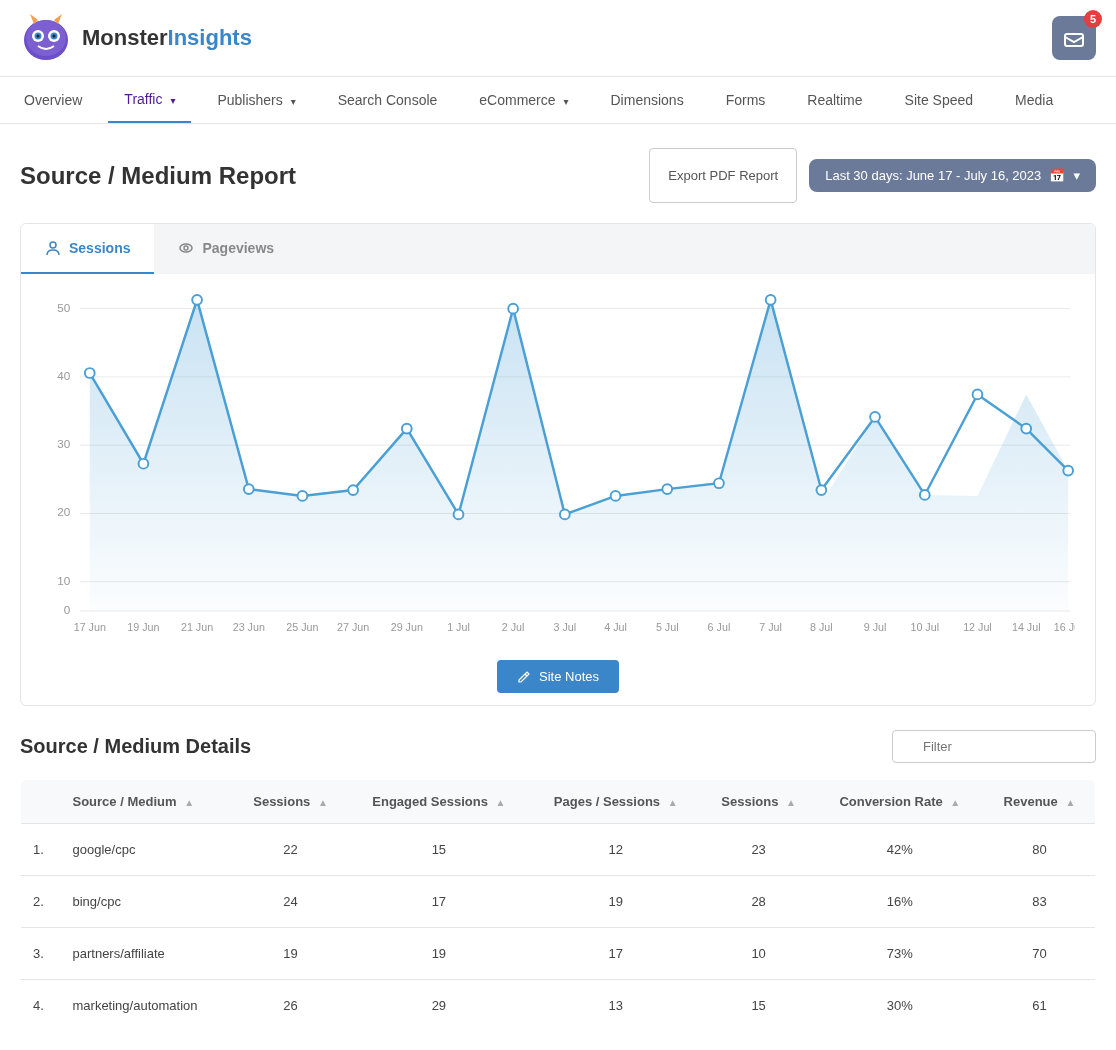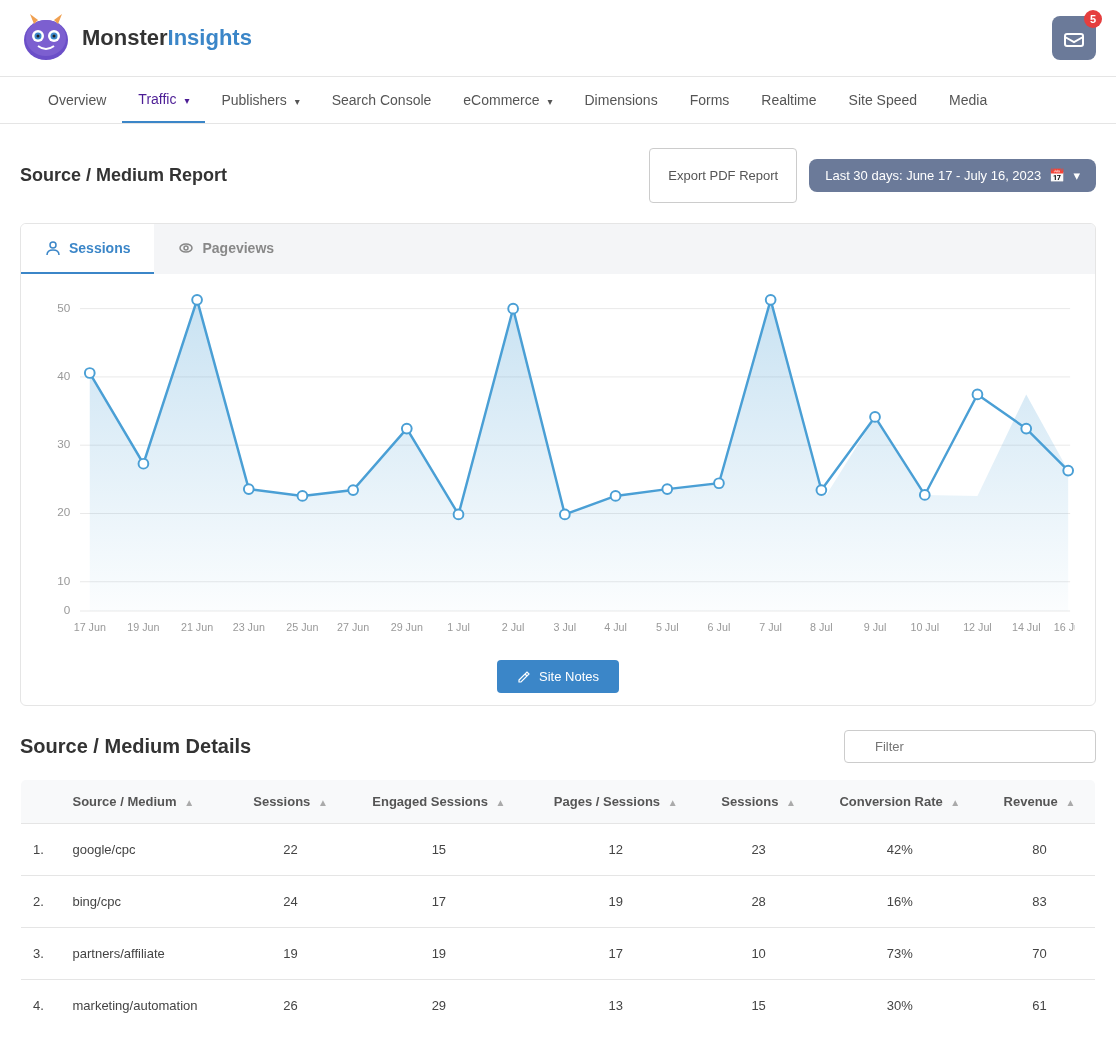--- a/index.html
+++ b/index.html
@@ -9,31 +9,31 @@
     .header { display: flex; align-items: center; justify-content: space-between; padding: 12px 20px; border-bottom: 1px solid #e5e5e5; }
     .logo-area { display: flex; align-items: center; gap: 10px; }
     .logo-text { font-size: 22px; font-weight: 700; }
     .logo-monster { color: #333; }
     .logo-insights { color: #3b86c8; }
     .header-right { position: relative; }
     .notification-btn { background: #6b7a99; border: none; border-radius: 8px; width: 44px; height: 44px; display: flex; align-items: center; justify-content: center; cursor: pointer; }
     .notification-badge { position: absolute; top: -6px; right: -6px; background: #e53e3e; color: #fff; border-radius: 50%; width: 18px; height: 18px; font-size: 11px; font-weight: 700; display: flex; align-items: center; justify-content: center; }
 
     
-    .nav { display: flex; align-items: center; gap: 0; padding: 0 32px; border-bottom: 1px solid #e5e5e5; }
+    .nav { display: flex; align-items: center; gap: 10px; padding: 0 8px; border-bottom: 1px solid #e5e5e5; }
     .nav-item { padding: 14px 16px; cursor: pointer; font-size: 14px; color: #555; text-decoration: none; position: relative; white-space: nowrap; }
     .nav-item.active { color: #4c1d95; border-bottom: 2px solid #3b86c8; }
     .nav-item .arrow { font-size: 10px; margin-left: 4px; }
 
     
     .main { padding: 24px 20px; }
 
     
     .report-header { display: flex; align-items: center; justify-content: space-between; margin-bottom: 20px; }
-    .report-title { font-size: 18px; font-weight: 600; color: #333; }
+    .report-title { font-size: 24px; font-weight: 600; color: #333; }
     .report-actions { display: flex; gap: 12px; align-items: center; }
     .export-btn { border: 1px solid #ccc; background: #fff; padding: 19px 18px; border-radius: 4px; cursor: pointer; font-size: 13px; color: #555; }
     .date-btn { background: #6b7a99; color: #fff; border: none; padding: 9px 16px; border-radius: 8px; cursor: pointer; font-size: 13px; display: flex; align-items: center; gap: 8px; }
 
     
     .chart-card { border: 1px solid #e5e5e5; border-radius: 6px; margin-bottom: 24px; overflow: hidden; }
     .chart-tabs { display: flex; }
     .chart-tab { padding: 16px 24px; cursor: pointer; font-size: 14px; font-weight: 600; display: flex; align-items: center; gap: 8px; border-bottom: 2px solid transparent; }
     .chart-tab.active { color: #3b86c8; background: #fff; border-bottom: 2px solid #3b86c8; }
     .chart-tab.inactive { color: #888; background: #f4f5f7; border-bottom: 2px solid transparent; flex: 1; }
@@ -42,21 +42,21 @@
     
     .chart-svg-container { width: 100%; }
 
     
     .site-notes-row { text-align: center; padding: 12px; }
     .site-notes-btn { background: #3b86c8; color: #fff; border: none; padding: 9px 20px; border-radius: 4px; cursor: pointer; font-size: 13px; display: inline-flex; align-items: center; gap: 8px; }
 
     
     .details-header { display: flex; align-items: center; justify-content: space-between; margin-bottom: 16px; }
     .details-title { font-size: 20px; font-weight: 600; color: #333; }
-    .filter-input { border: 1px solid #ccc; border-radius: 4px; padding: 8px 28px 8px 30px; font-size: 13px; width: 252px; color: #888; position: relative; }
+    .filter-input { border: 1px solid #ccc; border-radius: 4px; padding: 8px 28px 8px 30px; font-size: 13px; width: 204px; color: #888; position: relative; }
     .filter-wrapper { position: relative; display: flex; align-items: center; }
     .filter-icon { position: absolute; left: 8px; color: #999; font-size: 13px; }
 
     
     .data-table { width: 100%; border-collapse: collapse; border: 1px solid #e5e5e5; border-radius: 6px; overflow: hidden; }
     .data-table thead { background: #f8f9fa; }
     .data-table th { padding: 14px 12px; text-align: left; font-weight: 600; font-size: 13px; color: #555; border-bottom: 1px solid #e5e5e5; }
     .data-table th .sort-icon { color: #aaa; font-size: 10px; margin-left: 4px; }
     .data-table td { padding: 18px 12px; font-size: 13px; color: #444; border-bottom: 1px solid #e5e5e5; }
     .data-table tr:last-child td { border-bottom: none; }

